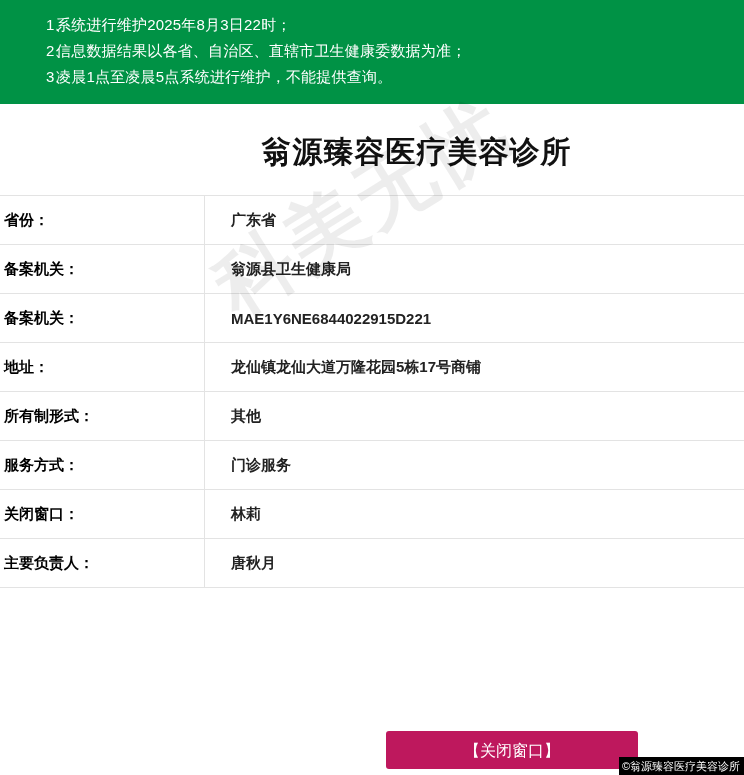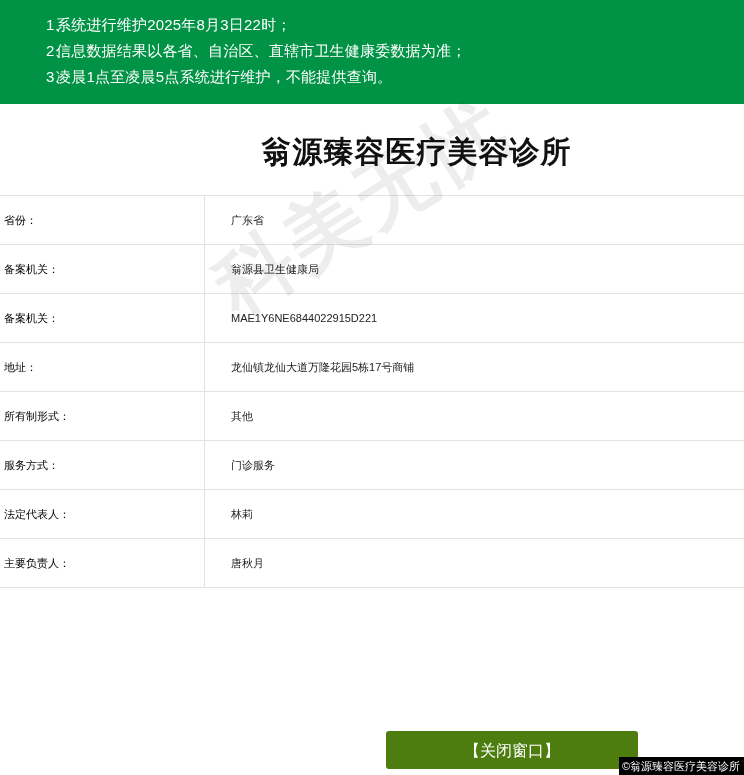--- a/index.html
+++ b/index.html
@@ -64,23 +64,24 @@
     table-layout: fixed;
   }
   .info-table tr {
     border-bottom: 1px solid #e3e3e3;
   }
   .info-table tr:first-child {
     border-top: 1px solid #e3e3e3;
   }
   .info-table td {
     padding: 14px 0 14px 0;
-    font-size: 11px;
+    font-size: 15px;
     vertical-align: middle;
     height: 20px;
+    font-weight: bold;
   }
   .cell-label {
     width: 200px;
     padding-left: 4px !important;
     color: #000000;
     border-right: 1px solid #e3e3e3;
   }
   .cell-value {
     padding-left: 26px !important;
     color: #222222;
@@ -109,21 +110,21 @@
     bottom: 0;
     width: 744px;
     height: 46px;
   }
   .close-btn {
     position: absolute;
     left: 386px;
     top: 2px;
     width: 252px;
     height: 38px;
-    background: #4d7c0f;
+    background: #be185d;
     color: #ffffff;
     font-size: 16px;
     line-height: 38px;
     text-align: center;
     border: none;
     border-radius: 3px;
     cursor: pointer;
     font-family: "Liberation Sans", sans-serif;
   }
 
@@ -187,21 +188,21 @@
     </tr>
     <tr>
       <td class="cell-label">所有制形式：</td>
       <td class="cell-value">其他</td>
     </tr>
     <tr>
       <td class="cell-label">服务方式：</td>
       <td class="cell-value">门诊服务</td>
     </tr>
     <tr>
-      <td class="cell-label">法定代表人：</td>
+      <td class="cell-label">关闭窗口：</td>
       <td class="cell-value">林莉</td>
     </tr>
     <tr>
       <td class="cell-label">主要负责人：</td>
       <td class="cell-value">唐秋月</td>
     </tr>
   </tbody>
 </table>
 
 <div class="footer">

